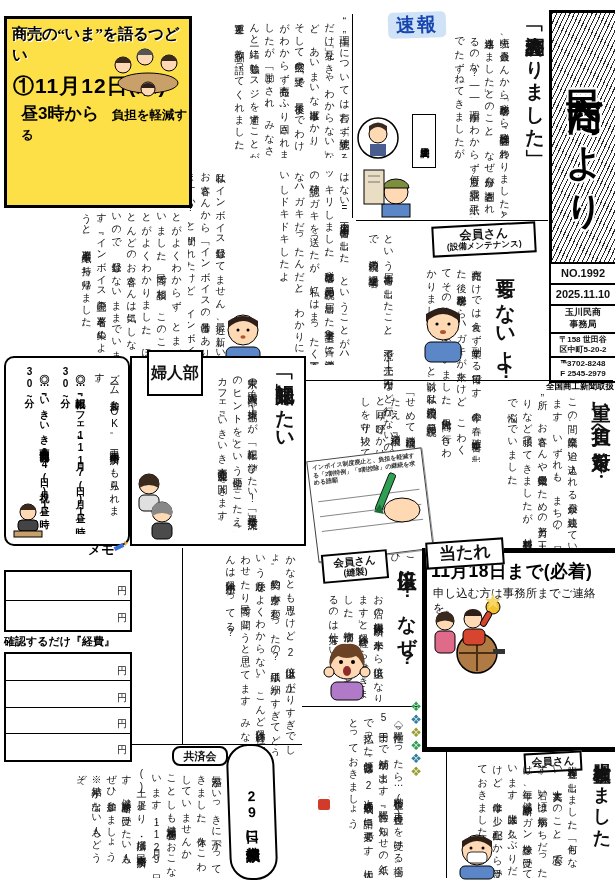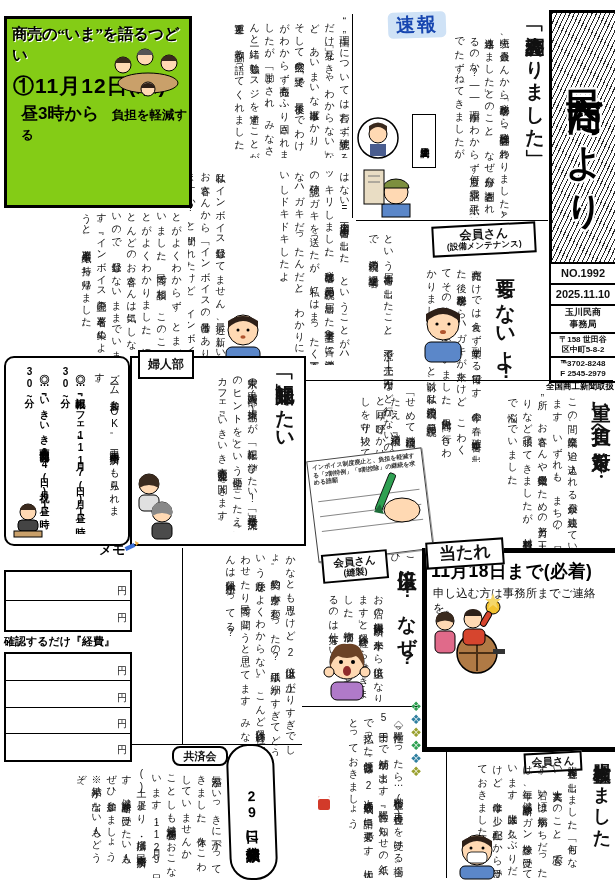--- a/index.html
+++ b/index.html
@@ -14,21 +14,21 @@
   .linev{border-left:1.5px solid #000;width:0}
   .badge{border:2px solid #000;background:#fff;text-align:center;font-weight:bold;line-height:1.1}
   .masthead{border:3px solid #000;background:repeating-linear-gradient(115deg,#2a2a2a 0 1px,#fff 1px 4px);
             display:flex;align-items:center;justify-content:center}
   .masthead .t{font-size:37px;font-weight:bold;letter-spacing:6px;color:#000;
       text-shadow:2px 0 #fff,-2px 0 #fff,0 2px #fff,0 -2px #fff,1.5px 1.5px #fff,-1.5px -1.5px #fff,1.5px -1.5px #fff,-1.5px 1.5px #fff}
   .mbox{border:2px solid #000;background:#fff;text-align:center;font-weight:bold;overflow:hidden}
   .sokuho-badge{background:#cfe2f6;color:#1746b0;font-weight:bold;font-size:19px;text-align:center;
                 border-radius:5px;transform:rotate(-2deg);line-height:26px;letter-spacing:2px}
   .bighl{font-weight:bold;letter-spacing:1px;overflow:hidden}
-  .box3{border:3px solid #000;background:#84cc16}
+  .box3{border:3px solid #000;background:#fde047}
   .memo-table{border:2px solid #000;background:#fff}
   .memo-row{border-bottom:1.5px solid #000;position:relative}
   .memo-row:last-child{border-bottom:none}
   .yen{position:absolute;right:3px;bottom:2px;font-size:10px;color:#222}
   .diamond{font-size:13px;line-height:13px;display:block;text-align:center}
   .c1{color:#2fa052}.c2{color:#2f7fa0}.c3{color:#9aa02f}
   .formpaper{background:#fff;border:1.5px solid #444;transform:rotate(-7deg);box-shadow:1px 1px 0 #999;overflow:hidden}
   .formline{border-bottom:1px solid #888;height:11px;margin:3px 6px 0 6px}
   .bubble{border:2.5px solid #000;border-radius:22px;display:flex;align-items:center;justify-content:center;background:#fff}
 </style>
@@ -41,21 +41,21 @@
     <div class="v t serif">民商だより</div>
   </div>
   <div class="abs mbox" style="left:549px;top:262px;width:64px;height:19px;font-size:11px;line-height:19px">NO.1992</div>
   <div class="abs mbox" style="left:549px;top:283px;width:64px;height:19px;font-size:11px;line-height:19px">2025.11.10</div>
   <div class="abs mbox" style="left:549px;top:304px;width:64px;height:26px;font-size:9px;line-height:12px">
     <div>玉川民商</div>
     <div>事務局</div>
   </div>
   <div class="abs mbox" style="left:549px;top:332px;width:64px;height:22px;font-size:8px;line-height:10px;padding-top:1px">
     <div>〒158 世田谷</div>
-    <div>区中町5-8-2</div>
+    <div>区中町5-20-2</div>
   </div>
   <div class="abs mbox" style="left:549px;top:356px;width:64px;height:22px;font-size:8px;line-height:10px;padding-top:1px">
     <div>℡3702-8248</div>
     <div>F 2545-2979</div>
   </div>
   <div class="abs hl" style="left:544px;top:381px;width:72px;font-size:8.5px;text-align:center">全国商工新聞取扱</div>
 
   <div class="abs sokuho-badge" style="left:388px;top:12px;width:58px;height:26px">速報</div>
   <div class="abs v bighl serif" style="left:512px;top:20px;width:36px;height:200px;font-size:19px">「調査終わりました」</div>
   <div class="abs v bt" style="left:420px;top:30px;width:92px;height:188px">先頃、会員さんから「税務署から『税務調査は終わりました』と連絡きました」とのこと。なぜ自分が調査されるのか?――理由がわからず何度も電話や手紙、対面でたずねてきましたが、</div>
@@ -152,35 +152,35 @@
     <div class="abs v bt" style="right:44px;top:12px;width:100px;height:162px">東京の民商婦人部(東婦協)が、「記帳を学びたい!」「異業種交流で商売持続のヒントを」という要望にこたえ『記帳カフェ』『いきいき商売交流会』を開きます。</div>
     <svg class="abs" style="left:2px;bottom:2px" width="44" height="72">
       <circle cx="15" cy="14" r="10" fill="#ffd9b3" stroke="#000"></circle>
         <path d="M5,12 a10,8 0 0 1 20,0 l0,6 q-10,-6 -20,0 z" fill="#3a2a1e"></path>
       <rect x="5" y="25" width="20" height="16" rx="5" fill="#e0e0e0" stroke="#000"></rect>
       <circle cx="28" cy="42" r="10" fill="#ffd9b3" stroke="#000"></circle>
         <path d="M18,40 a10,8 0 0 1 20,0 l0,6 q-10,-6 -20,0 z" fill="#888"></path>
       <rect x="18" y="53" width="20" height="16" rx="5" fill="#4b4b4b" stroke="#000"></rect>
     </svg>
   </div>
-  <div class="abs badge" style="left:138px;top:350px;width:52px;font-size:12px;padding:6px 0">婦人部</div>
+  <div class="abs badge" style="left:147px;top:350px;width:52px;font-size:16px;padding:12px 0">婦人部</div>
 
   <div class="abs" style="left:4px;top:356px;width:122px;height:186px;border:2.5px solid #000;border-radius:10px;background:#fff">
     <div class="v bt hl" style="position:absolute;right:6px;top:8px;width:30px;height:168px;font-weight:normal">ズーム参加もOK。玉川民商事務所でも見られます。</div>
     <div class="v bt hl" style="position:absolute;right:40px;top:8px;width:34px;height:168px">◎…『記帳カフェ』11月17日(月)昼1時30分~</div>
     <div class="v bt hl" style="position:absolute;right:76px;top:8px;width:36px;height:168px">◎…『いきいき商売交流会』同24日(月祝)昼1時30分~</div>
     <svg class="abs" style="left:4px;bottom:4px" width="36" height="40">
       <circle cx="18" cy="12" r="8" fill="#ffd9b3" stroke="#000"></circle>
         <path d="M10,10 a8,6 0 0 1 16,0 z" fill="#3a2a1e"></path>
       <rect x="8" y="20" width="20" height="11" rx="4" fill="#444" stroke="#000"></rect>
       <rect x="4" y="31" width="28" height="6" fill="#c9a06a" stroke="#000"></rect>
     </svg>
   </div>
 
-  <div class="abs" style="left:99px;top:540px;width:40px;height:22px">
+  <div class="abs" style="left:88px;top:540px;width:40px;height:22px">
     <svg class="abs" style="left:24px;top:0px" width="16" height="14">
       <rect x="2" y="5" width="10" height="4" fill="#3a6fd8" transform="rotate(-25 7 7)"></rect>
       <polygon points="12,1 16,3 13,6" fill="#f0b040"></polygon>
     </svg>
     <span class="hl" style="font-size:13px;text-shadow:1px 1px 0 #fff">メモ</span>
   </div>
   <div class="abs memo-table" style="left:4px;top:570px;width:124px;height:58px">
     <div class="memo-row" style="height:28px">
         <span class="yen">円</span>
       </div>

